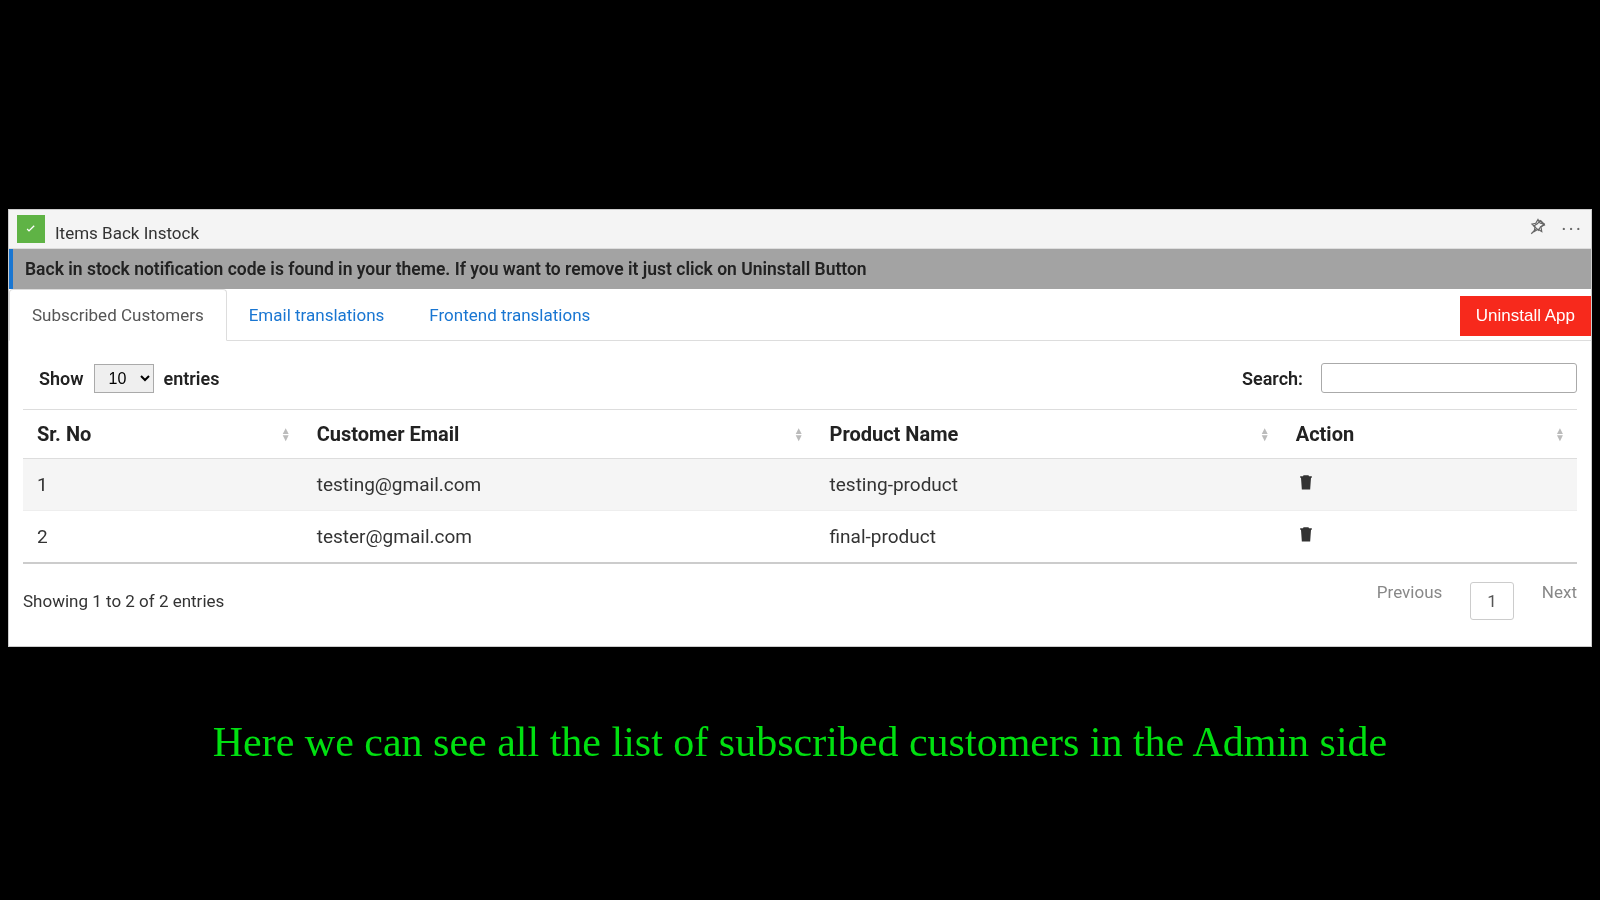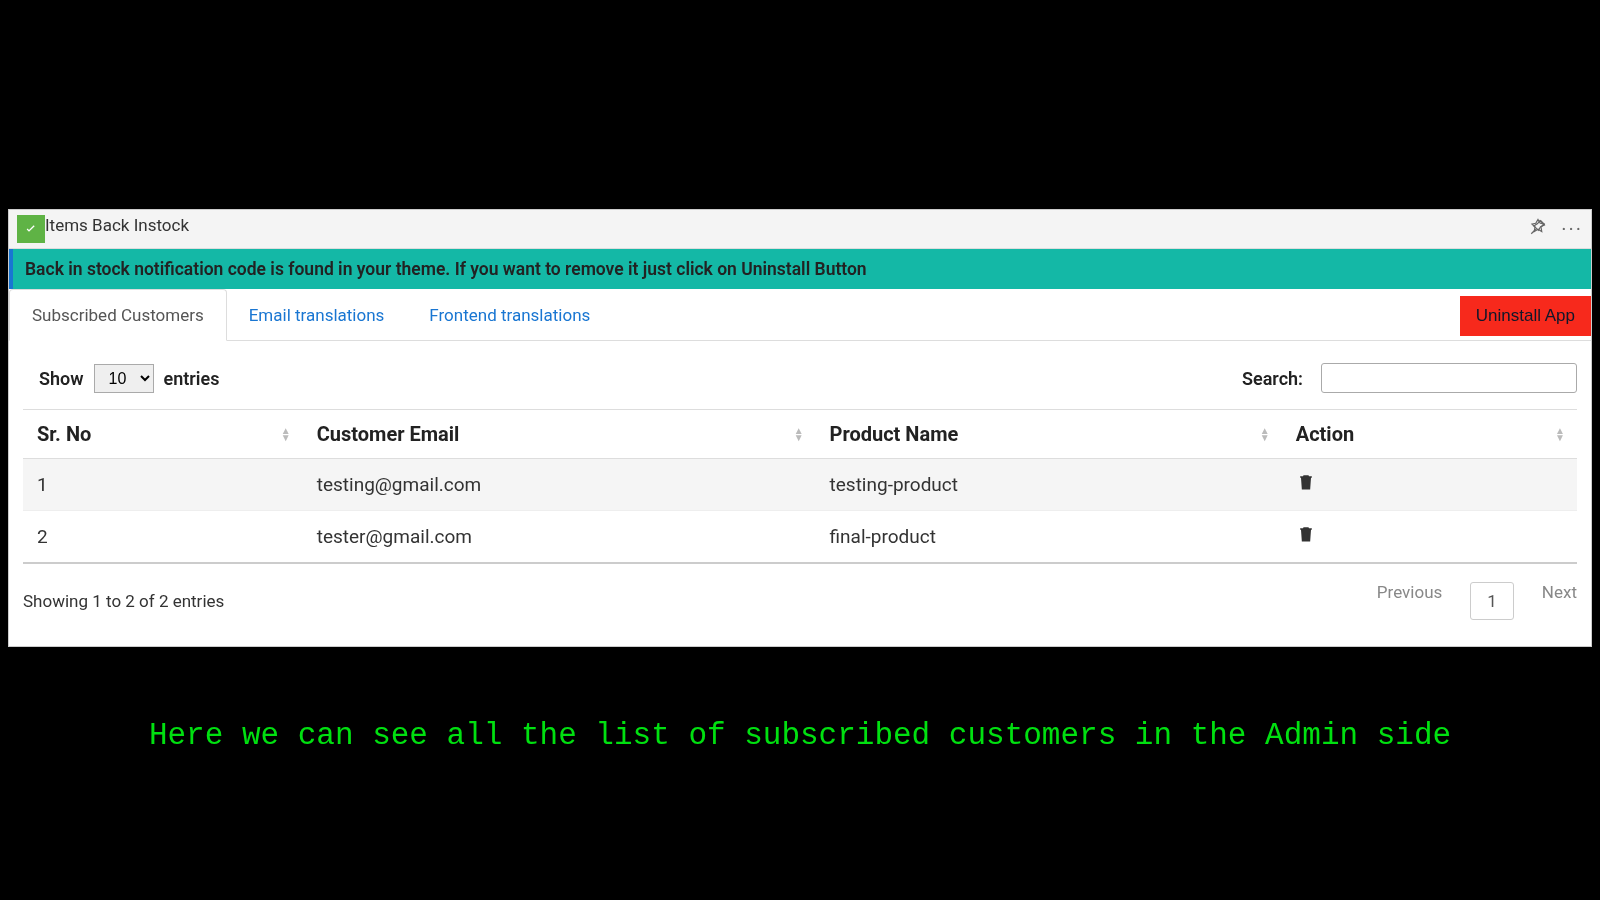--- a/index.html
+++ b/index.html
@@ -32,21 +32,22 @@
       height: 39px;
       background: #f4f4f4;
       border-bottom: 1px solid #ddd;
       display: flex;
       align-items: center;
       padding: 0 8px;
       justify-content: space-between;
     }
     .titlebar-left {
       display: flex;
-      align-items: flex-start;
+      align-items: flex-end;
+      gap: 10px;
     }
     .app-icon {
       width: 28px;
       height: 28px;
       background: #5fb345;
       display: flex;
       align-items: center;
       justify-content: center;
     }
     .app-icon svg {
@@ -62,21 +63,21 @@
       display: flex;
       align-items: center;
       gap: 14px;
       color: #666;
     }
     .titlebar-right svg {
       width: 18px;
       height: 18px;
     }
     .notice {
-      background: #14b8a6;
+      background: #a3a3a3;
       border-left: 4px solid #1976d2;
       padding: 10px 12px;
       font-size: 17.5px;
       font-weight: 600;
       color: #222;
     }
     .tab-row {
       display: flex;
       align-items: center;
       border-bottom: 1px solid #ddd;
@@ -104,21 +105,21 @@
       margin-bottom: -1px;
       position: relative;
       background: #fff;
       justify-content: flex-end;
     }
     .uninstall-btn {
       position: absolute;
       right: 0;
       top: 7px;
       background: #f7291c;
-      color: #0f172a;
+      color: #ffffff;
       font-size: 17px;
       border: none;
       padding: 10px 16px;
       cursor: pointer;
       font-weight: 400;
     }
     .content {
       padding: 22px 14px 26px 14px;
     }
     .controls-row {
@@ -224,23 +225,23 @@
     .page-link {
       cursor: pointer;
     }
     .caption {
       position: absolute;
       left: 0;
       right: 0;
       top: 718px;
       text-align: center;
       color: #00e010;
-      font-size: 31px;
+      font-size: 42px;
       font-weight: 400;
-      font-family: Liberation Mono, monospace;
+      font-family: Liberation Serif, serif;
     }
   </style>
 </head>
 <body>
 
 <div class="outer-dark">
   <div class="window">
 
     <div class="titlebar">
       <div class="titlebar-left">

